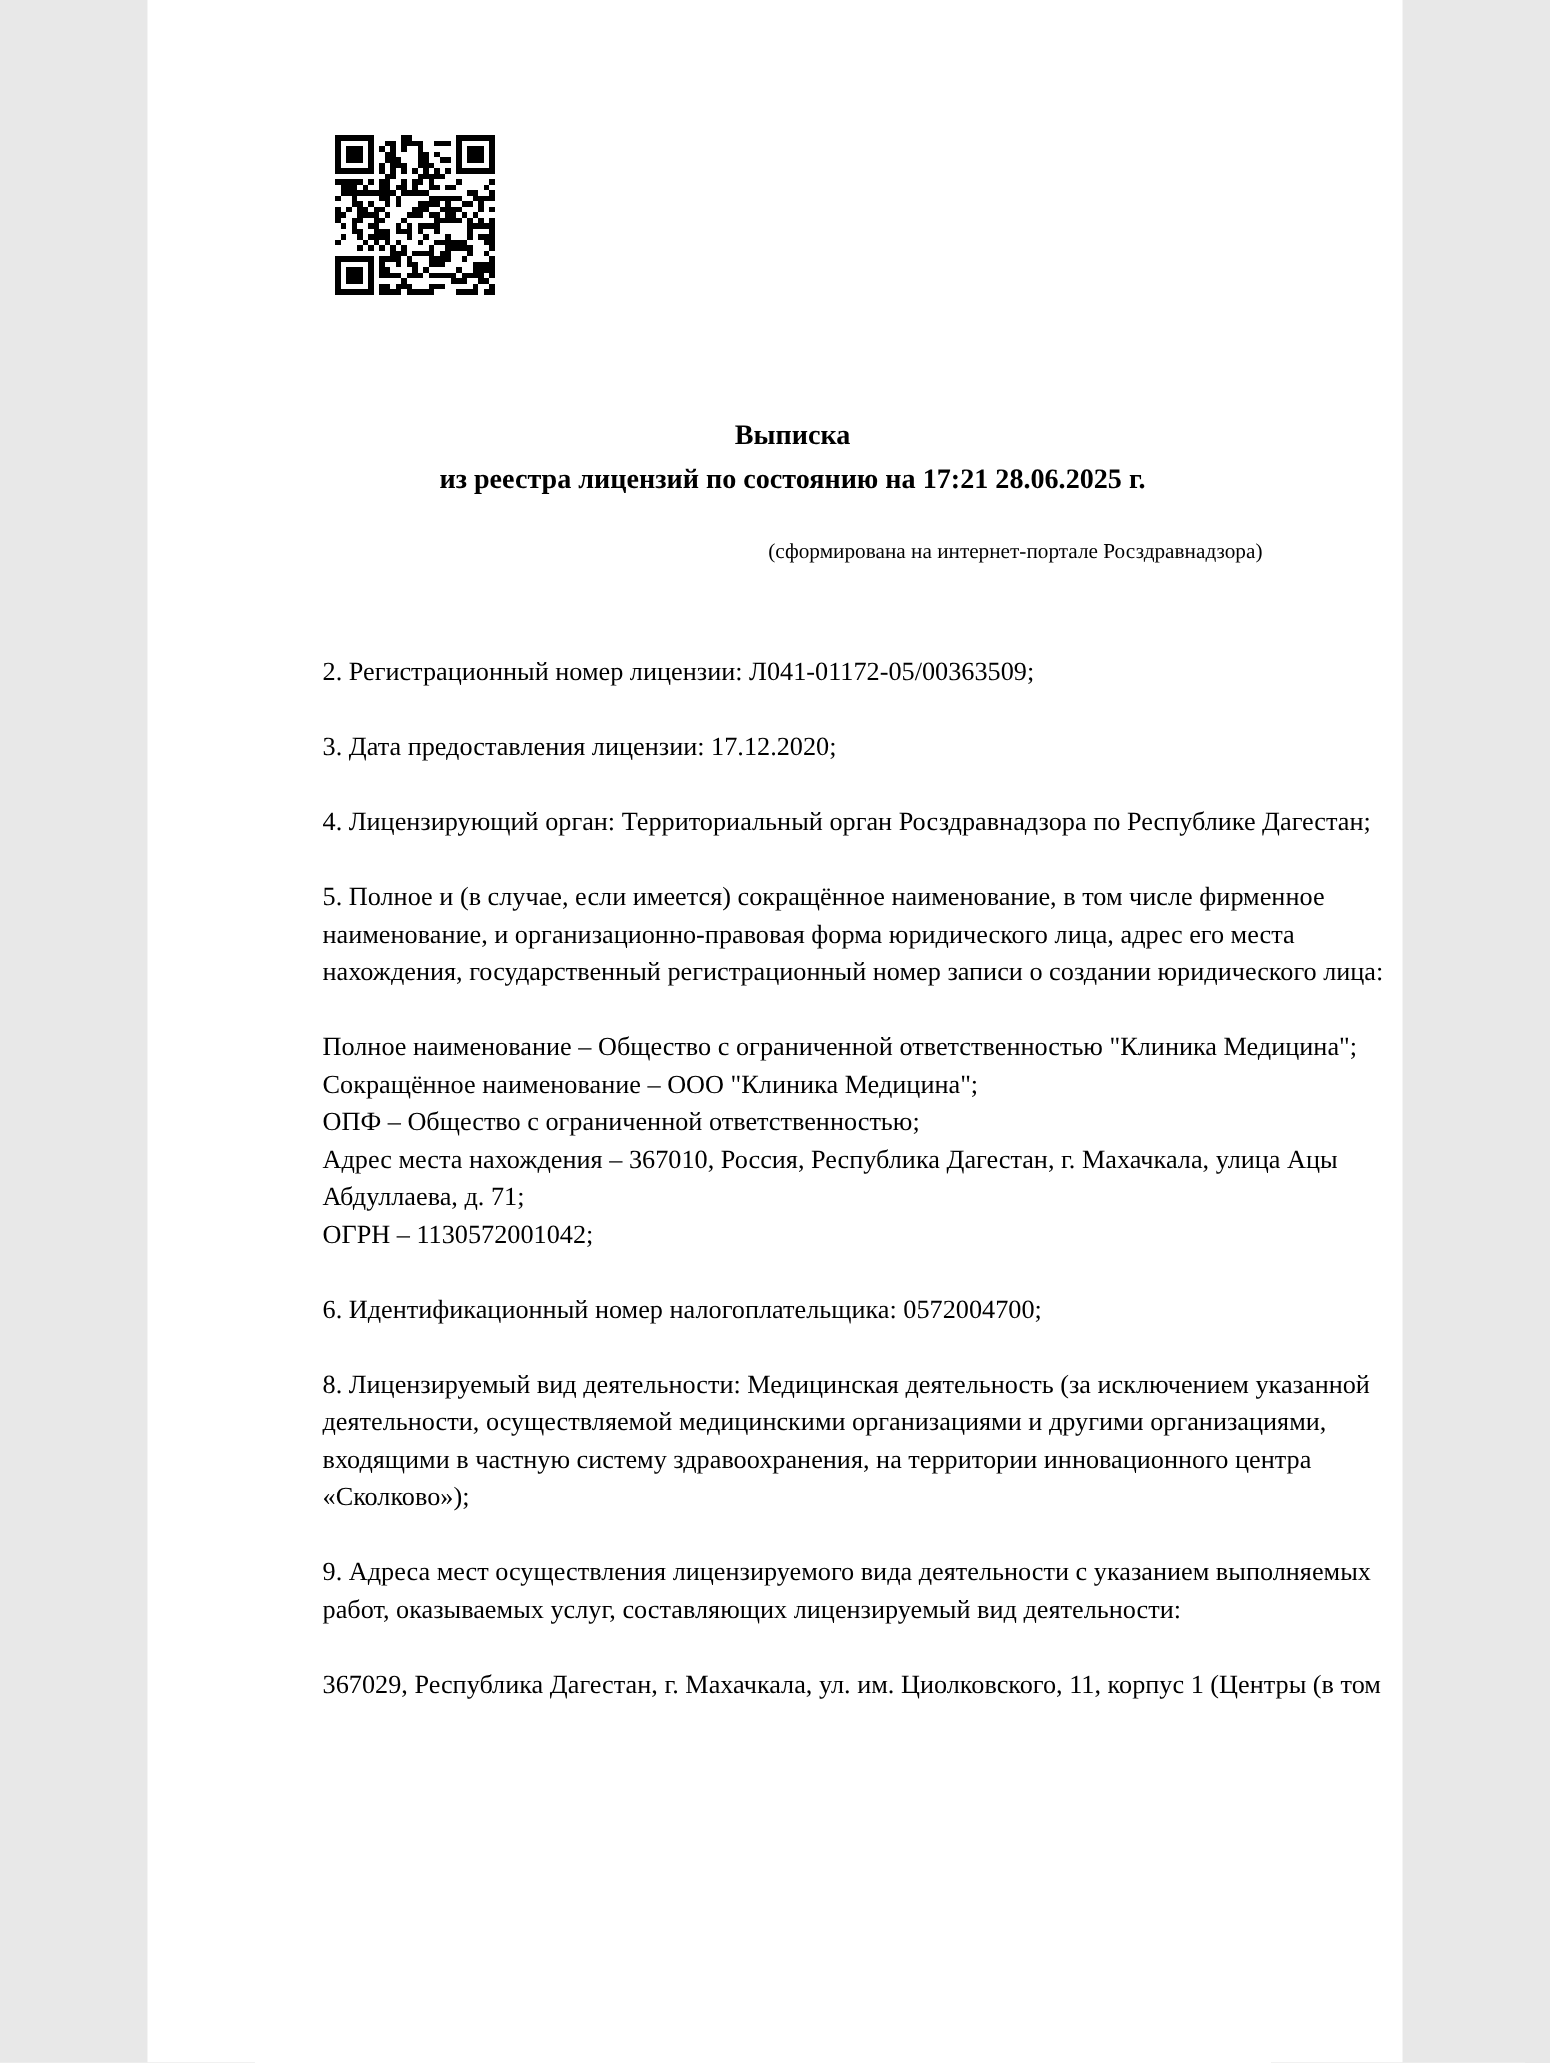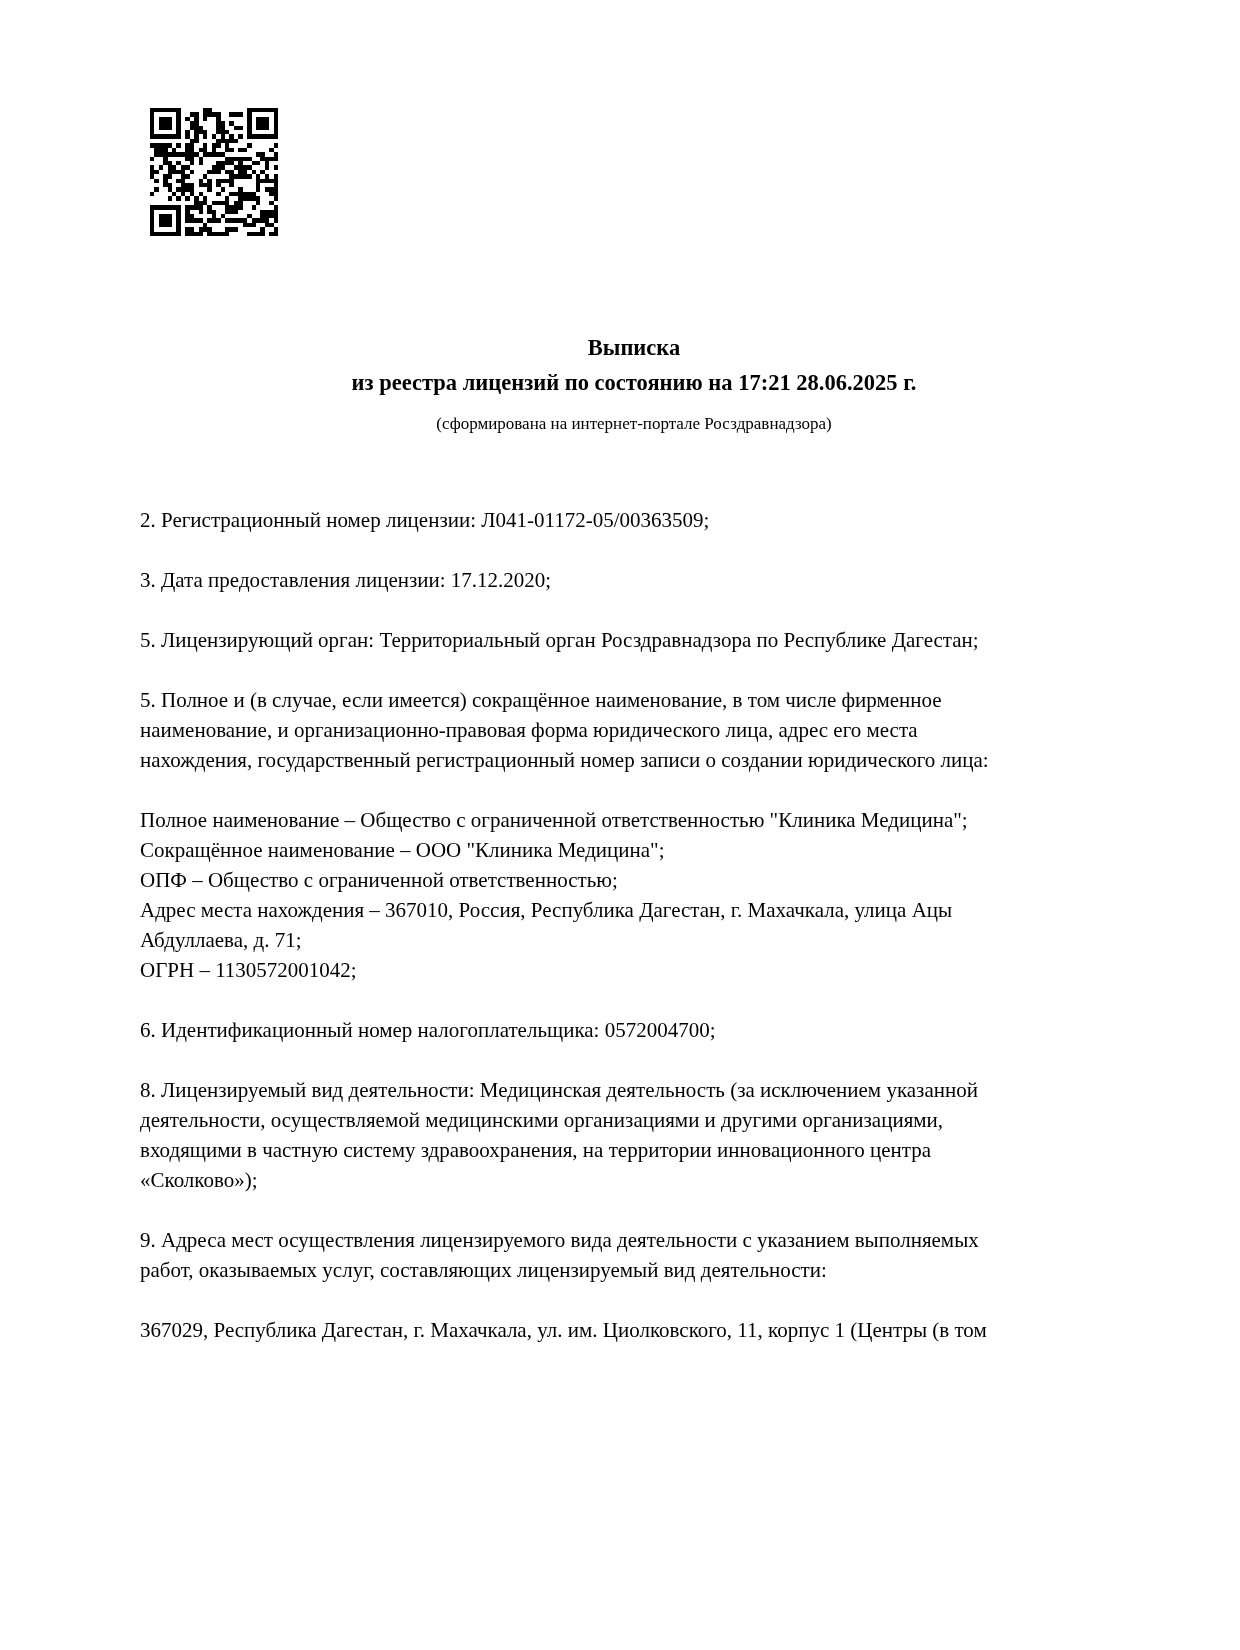--- a/index.html
+++ b/index.html
@@ -1,18 +1,18 @@
 <!DOCTYPE html>
 <html><head>
 <meta charset="utf-8">
 <style>
   html,body{margin:0;padding:0;background:#e8e8e8;}
   .page{
     position:relative;
-    width:1240px;height:1650px;
+    width:1004px;height:1650px;
     background:#ffffff;
     color:#000000;
     font-family:"Liberation Serif", serif;
     overflow:hidden;
     margin:0 auto;
   }
   .qr{
     position:absolute;
     left:150px;top:108px;
     width:128px;height:128px;
@@ -22,22 +22,22 @@
     padding:0 112px 0 140px;
   }
   .doc-title{
     padding-top:330px;
     text-align:center;
     font-weight:bold;
     font-size:22.5px;
     line-height:35px;
   }
   .formation-note{
-    margin-top:13px;
-    text-align:center;
+    margin-top:30px;
+    text-align:right;
     font-size:17px;
     line-height:22px;
   }
   .doc-body{
     margin-top:70px;
     font-size:21px;
     line-height:30px;
   }
   .doc-body p{
     margin:0 0 30px 0;
@@ -481,21 +481,21 @@
     <div class="doc-title">
       <div>Выписка</div>
       <div>из реестра лицензий по состоянию на 17:21 28.06.2025 г.</div>
     </div>
 
     <div class="formation-note">(сформирована на интернет-портале Росздравнадзора)</div>
 
     <div class="doc-body">
       <p>2. Регистрационный номер лицензии: Л041-01172-05/00363509;</p>
       <p>3. Дата предоставления лицензии: 17.12.2020;</p>
-      <p>5. Лицензирующий орган: Территориальный орган Росздравнадзора по Республике Дагестан;</p>
+      <p>4. Лицензирующий орган: Территориальный орган Росздравнадзора по Республике Дагестан;</p>
       <p>5. Полное и (в случае, если имеется) сокращённое наименование, в том числе фирменное
 наименование, и организационно-правовая форма юридического лица, адрес его места
 нахождения, государственный регистрационный номер записи о создании юридического лица:</p>
       <p>Полное наименование – Общество с ограниченной ответственностью "Клиника Медицина";
 Сокращённое наименование – ООО "Клиника Медицина";
 ОПФ – Общество с ограниченной ответственностью;
 Адрес места нахождения – 367010, Россия, Республика Дагестан, г. Махачкала, улица Ацы
 Абдуллаева, д. 71;
 ОГРН – 1130572001042;</p>
       <p>6. Идентификационный номер налогоплательщика: 0572004700;</p>

